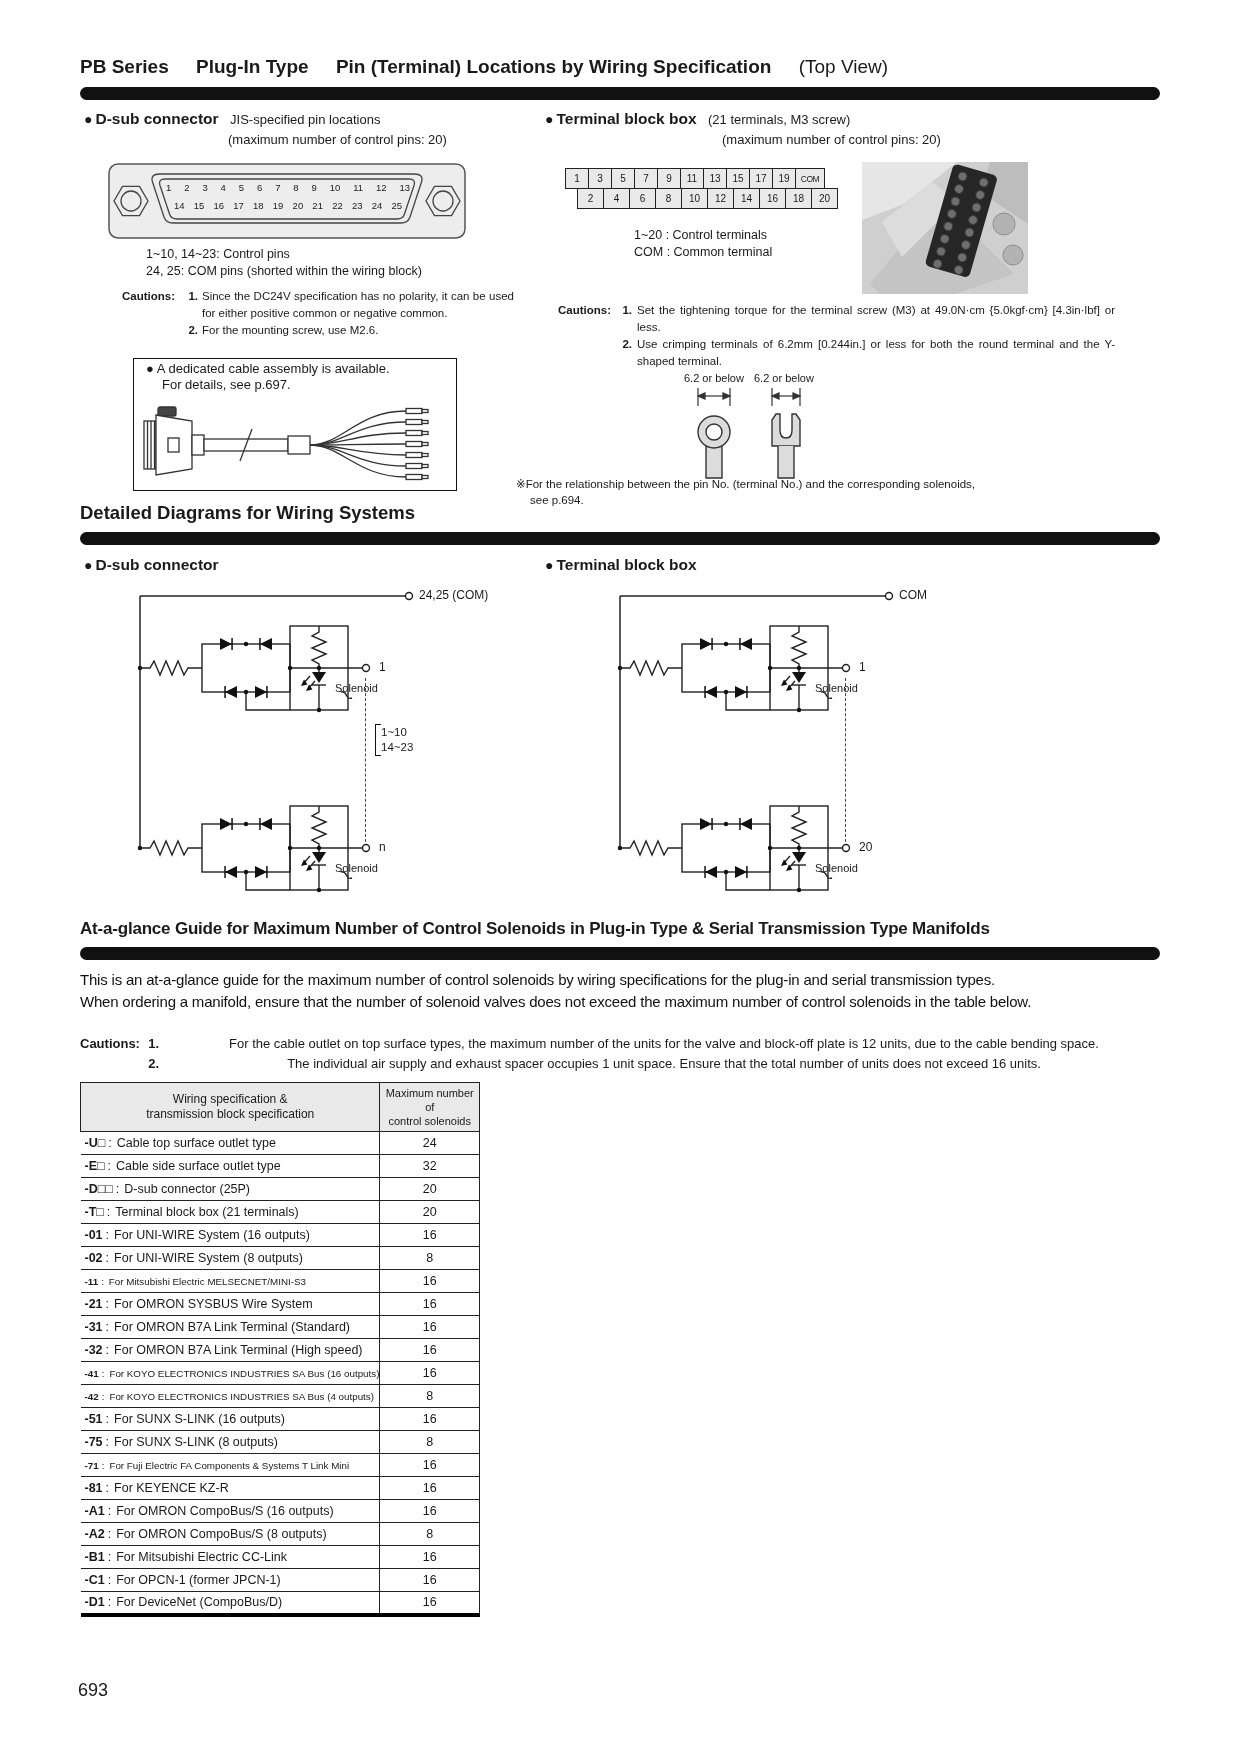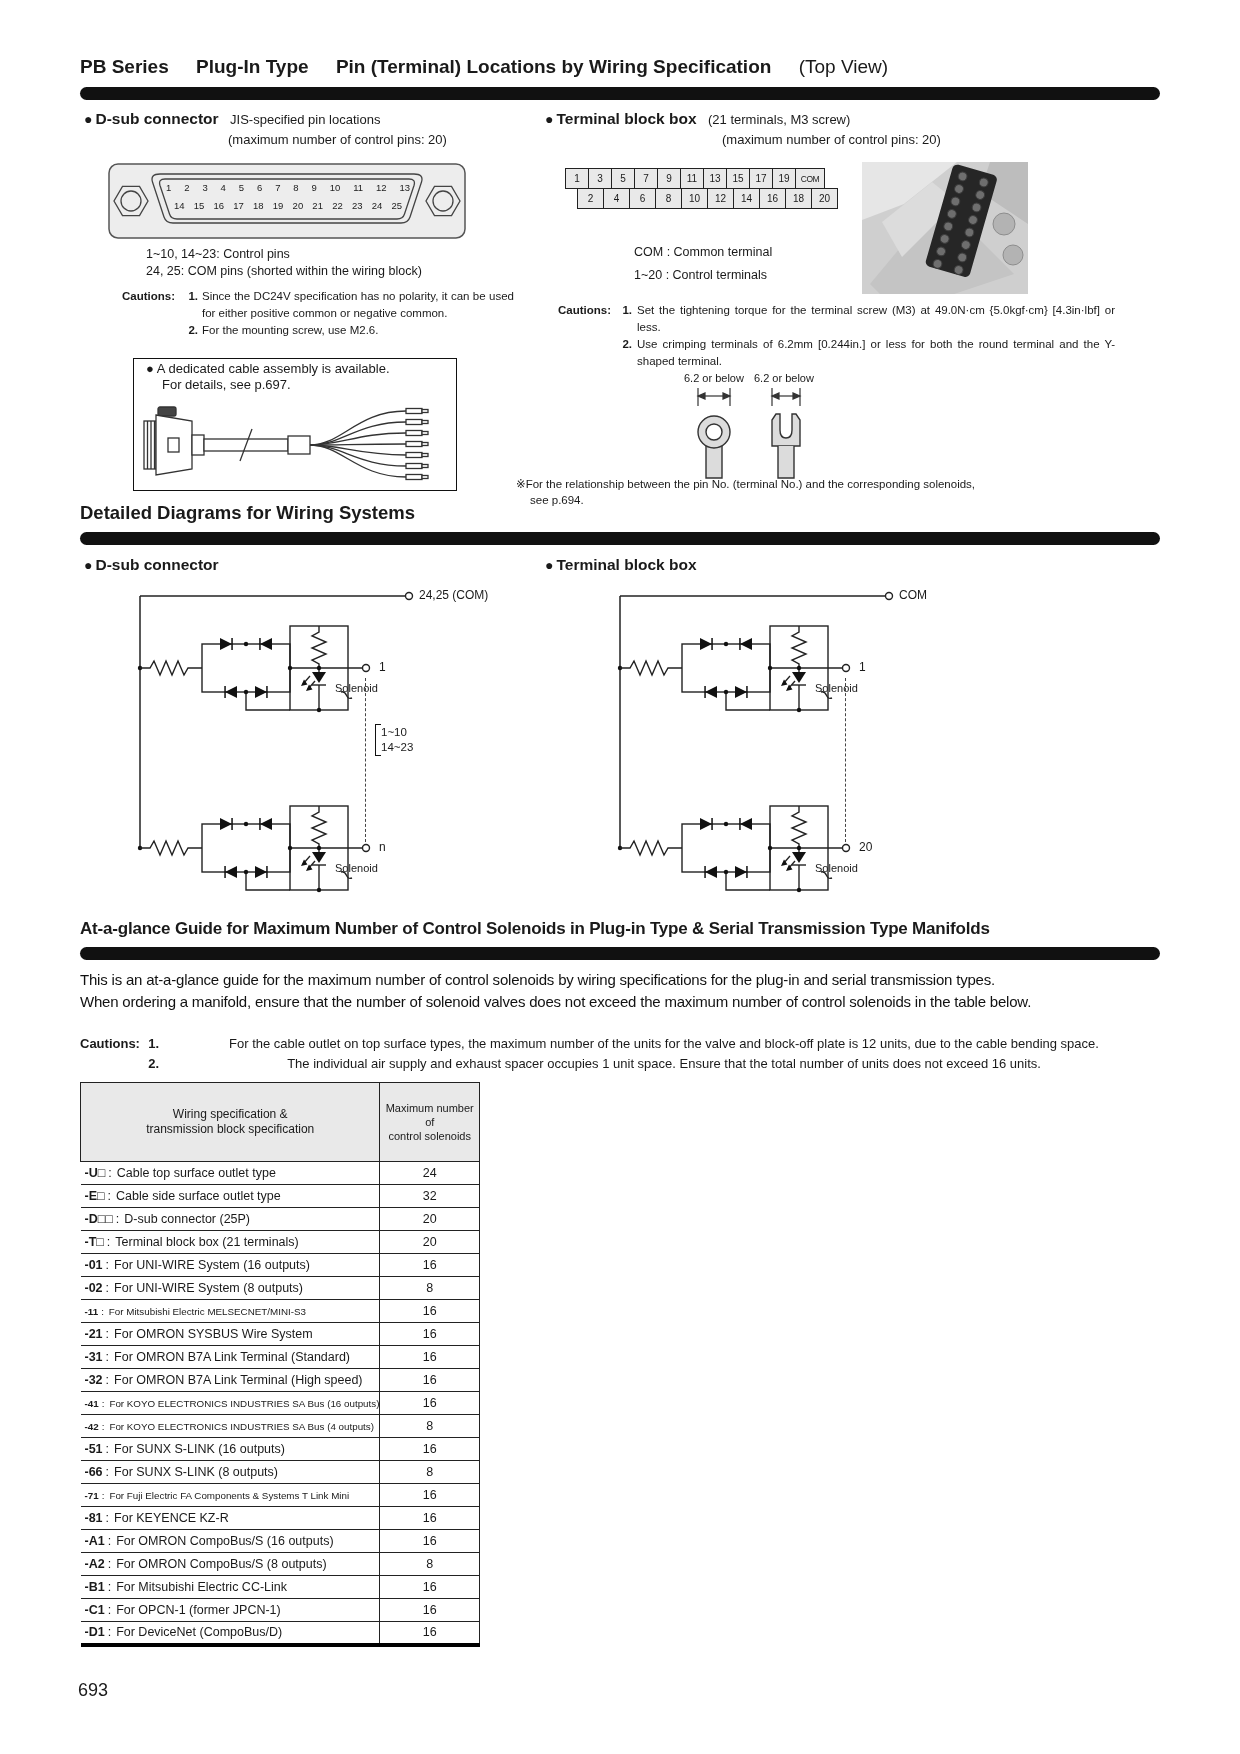--- a/index.html
+++ b/index.html
@@ -51,21 +51,21 @@
   
   .tb-grid{left:565px;top:168px;}
   .trow{display:flex;}
   .trow2{margin-left:12px;margin-top:-1px;}
   .tcell{box-sizing:border-box;width:24px;height:21px;border:1px solid #222;margin-left:-1px;
          background:#e9e9e9;display:flex;align-items:center;justify-content:center;font-size:10px;}
   .tcell:first-child{margin-left:0;}
   .tcell.com{width:30px;font-size:8.5px;letter-spacing:-0.5px;}
   .tcell.b{width:27px;}
   .tb-photo{left:862px;top:162px;width:166px;height:132px;}
-  .tb-legend1{left:634px;top:228px;margin-top:40px;} .tb-legend2{left:634px;top:245px;}
+  .tb-legend1{left:634px;top:228px;} .tb-legend2{left:634px;top:245px;}
   .dim-label{font-size:11px;white-space:nowrap;}
   .dim-label-1{left:684px;top:372px;} .dim-label-2{left:754px;top:372px;}
   .crimp-svg{left:676px;top:386px;}
   .tb-note{font-size:11.5px;white-space:nowrap;}
   .tb-note1{left:516px;top:477px;} .tb-note2{left:530px;top:494px;}
   
   .dd-head{left:80px;top:502px;font-size:18.5px;font-weight:bold;}
   .dg1-head{left:84px;top:556px;} .dg2-head{left:545px;top:556px;}
   .dg{width:460px;height:330px;}
   .dg1{left:105px;top:578px;} .dg2{left:585px;top:578px;}
@@ -82,21 +82,21 @@
   .range::before,.range::after{content:"";position:absolute;left:0;width:5px;border-top:1.5px solid #111;}
   .range::before{top:0;} .range::after{bottom:0;}
   
   .guide-head{left:80px;top:919px;font-size:17px;font-weight:bold;white-space:nowrap;letter-spacing:-0.2px;}
   .intro{font-size:15px;letter-spacing:-0.2px;white-space:nowrap;color:#111;}
   .intro1{left:80px;top:971px;} .intro2{left:80px;top:993px;}
   
   .spec-table{left:80px;top:1082px;}
   table.spec{border-collapse:collapse;width:400px;border-bottom:4px solid #000;}
   table.spec th{background:#e9e9e9;border:1.2px solid #222;font-weight:normal;
-                font-size:12px;line-height:15px;padding:18px 2px;}
+                font-size:12px;line-height:15px;padding:3px 2px;}
   table.spec th.h2{font-size:11px;line-height:14px;width:118px;}
   table.spec td{border-bottom:1px solid #222;height:23px;box-sizing:border-box;padding:0;}
   table.spec td.c1{padding-left:4px;font-size:12.5px;white-space:nowrap;border-right:1px solid #222;}
   table.spec td.c1.small{font-size:9.8px;}
   table.spec td.c1 .code{font-weight:bold;}
   table.spec td.c1 .sep{margin:0 5px 0 3px;}
   table.spec td.c2{border-right:1.2px solid #222;text-align:center;font-size:12.5px;width:118px;}
   .page-num{left:78px;top:1680px;font-size:18px;}
 </style>
 </head>
@@ -497,21 +497,21 @@
           </tr>
           <tr>
             <td class="c1 small"><b class="code">-42</b><span class="sep">:</span><span class="lbl">For KOYO ELECTRONICS INDUSTRIES SA Bus (4 outputs)</span></td>
             <td class="c2">8</td>
           </tr>
           <tr>
             <td class="c1"><b class="code">-51</b><span class="sep">:</span><span class="lbl">For SUNX S-LINK (16 outputs)</span></td>
             <td class="c2">16</td>
           </tr>
           <tr>
-            <td class="c1"><b class="code">-66</b><span class="sep">:</span><span class="lbl">For SUNX S-LINK (8 outputs)</span></td>
+            <td class="c1"><b class="code">-75</b><span class="sep">:</span><span class="lbl">For SUNX S-LINK (8 outputs)</span></td>
             <td class="c2">8</td>
           </tr>
           <tr>
             <td class="c1 small"><b class="code">-71</b><span class="sep">:</span><span class="lbl">For Fuji Electric FA Components &amp; Systems T Link Mini</span></td>
             <td class="c2">16</td>
           </tr>
           <tr>
             <td class="c1"><b class="code">-81</b><span class="sep">:</span><span class="lbl">For KEYENCE KZ-R</span></td>
             <td class="c2">16</td>
           </tr>

